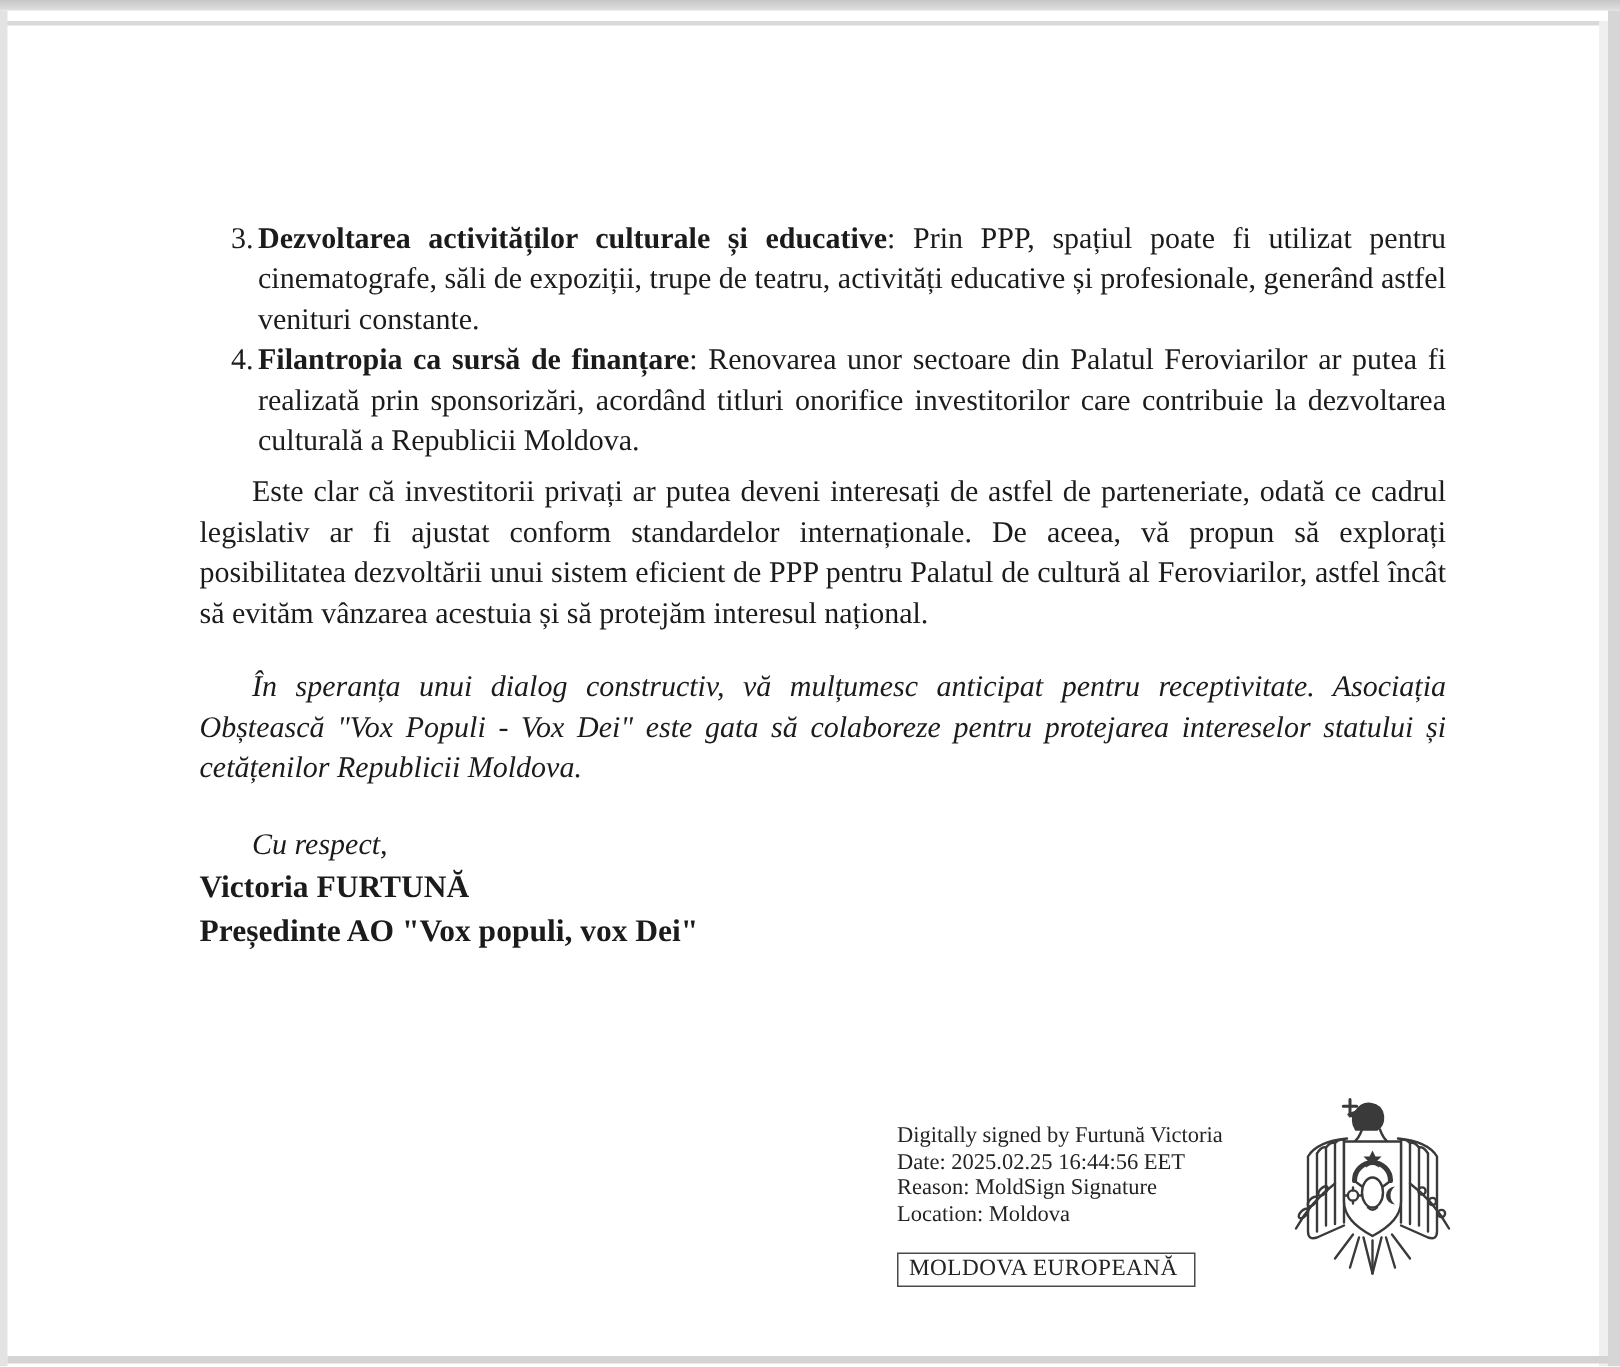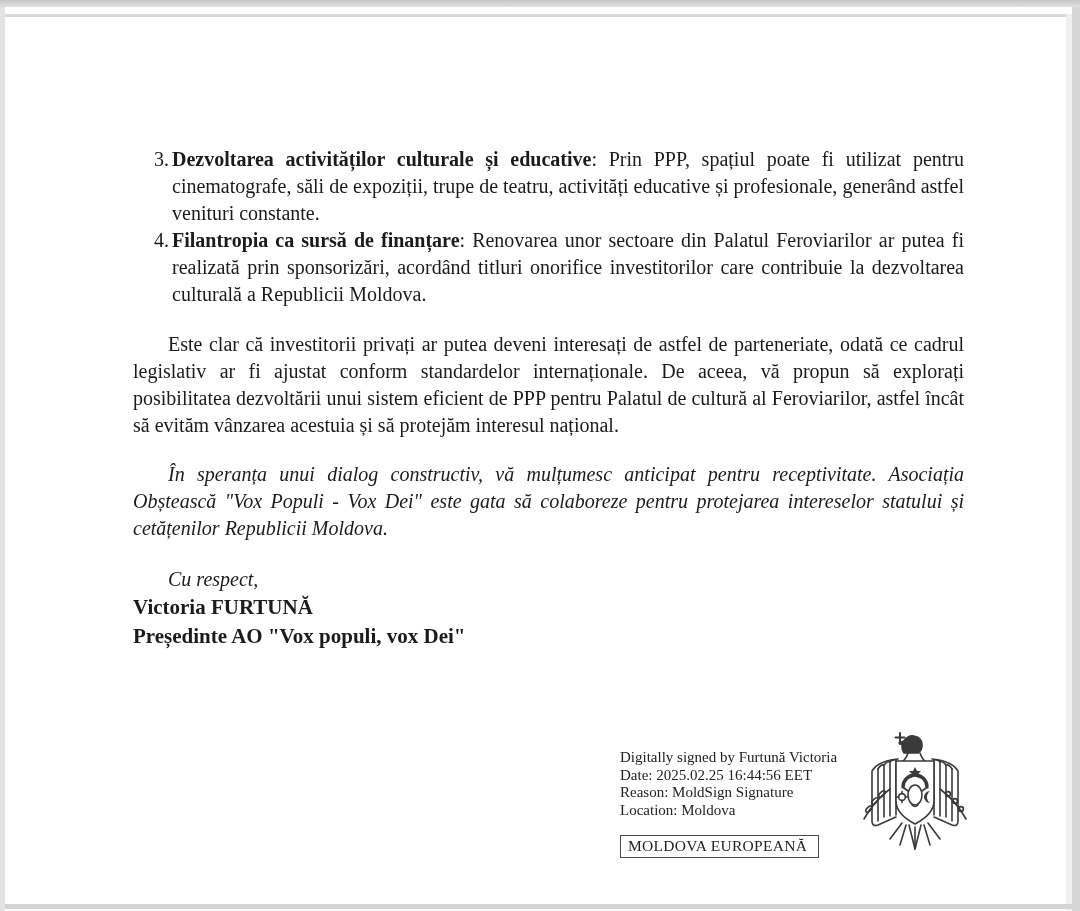--- a/index.html
+++ b/index.html
@@ -20,29 +20,29 @@
 
   
   .doc-body{
     position:absolute;left:133px;top:146px;width:831px;
     font-size:20px;line-height:27px;
   }
   .num-item{position:relative;padding-left:39px;text-align:justify;}
   .num-item .num{position:absolute;left:21px;top:0;}
   .lead{font-weight:bold;}
   .para{margin:0;text-align:justify;text-indent:35px;}
-  .para-1{margin-top:23px;}
+  .para-1{margin-top:7px;}
   .para-2{margin-top:27px;}
   .para-3{margin-top:22px;font-style:italic;}
   .closing{margin-top:24px;text-indent:35px;font-style:italic;}
   .signature{font-weight:bold;font-size:21px;line-height:29px;}
 
   
   .digisig{
-    position:absolute;left:620px;top:749px;width:270px;
+    position:absolute;left:598px;top:749px;width:270px;
     font-size:15px;line-height:17.5px;color:#232323;
   }
   .digisig .badge{
     display:inline-block;margin-top:16px;border:1.5px solid #4a4a4a;
     padding:1px 11px 2px 7px;font-size:15.5px;letter-spacing:.3px;
   }
 
   
   .emblem{position:absolute;left:856px;top:729px;width:118px;height:132px;}
 </style>

